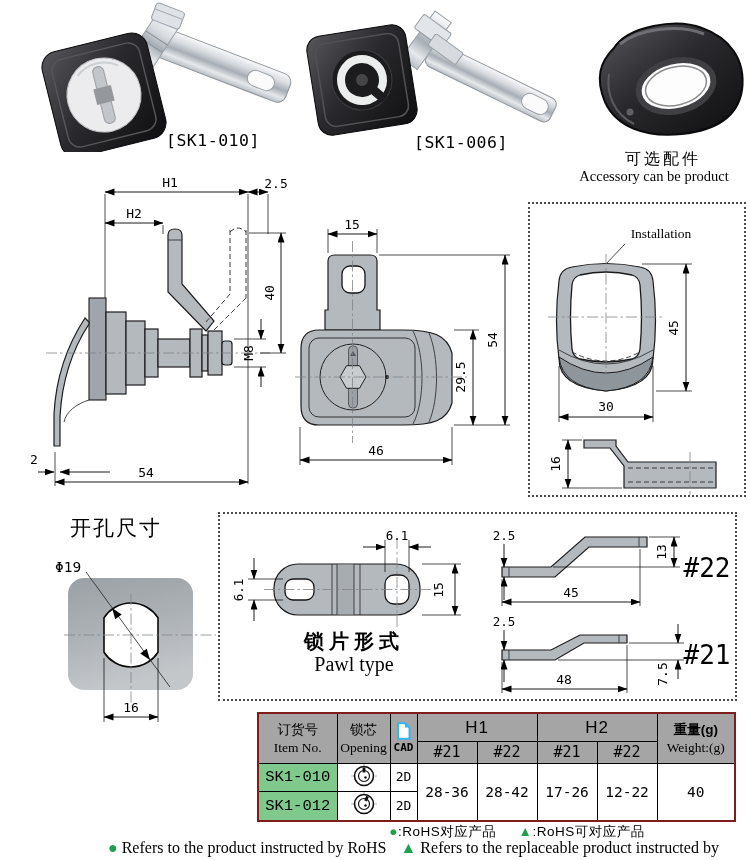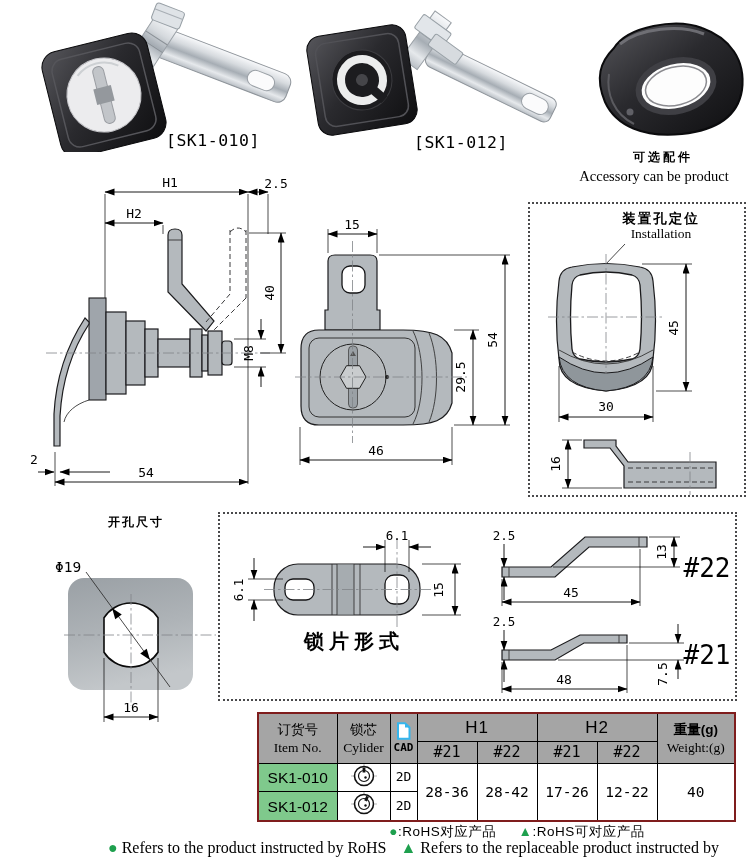--- a/index.html
+++ b/index.html
@@ -24,21 +24,21 @@
   
   table.spec{border-collapse:collapse;table-layout:fixed;width:477px;border:2px solid #7f1d1d;}
   table.spec td,table.spec th{border:1px solid #000;padding:0;text-align:center;
       vertical-align:middle;font-weight:normal;line-height:1.12;overflow:hidden;}
   .hdr{background:#a5a5a5;}
   .grn{background:#7fc98c;}
   .zh13{font-size:13.5px;}
   .ser13{font-family:"Liberation Serif",serif;font-size:13.5px;}
   .h1h2{font-size:17px;letter-spacing:1px;}
   .sub{font-family:"DejaVu Sans Mono",monospace;font-size:15px;}
-  .item{font-family:Liberation Sans, sans-serif;font-size:15.5px;}
+  .item{font-family:Liberation Mono, monospace;font-size:15.5px;}
   .cad2d{font-family:"DejaVu Sans Mono",monospace;font-size:13px;}
   .rng{font-family:"DejaVu Sans Mono",monospace;font-size:14.5px;}
   .cadlbl{font-family:"DejaVu Sans Mono",monospace;font-size:11px;font-weight:bold;display:block;margin-top:-2px;}
   .foot-sym{color:#1ea04e;}
 </style>
 </head>
 <body>
 
 <div class="page">
 
@@ -113,34 +113,34 @@
       <rect x="-50" y="-50" width="100" height="100" rx="14" fill="url(#darkHead)" stroke="#0a0a0c"></rect>
       <rect x="-42" y="-42" width="84" height="84" rx="11" fill="none" stroke="#515156" stroke-width="1.5"></rect>
       <circle cx="0" cy="0" r="30" fill="#1c1c1f" stroke="#3c3c40"></circle>
       <circle cx="0" cy="0" r="21" fill="none" stroke="#eceded" stroke-width="8"></circle>
       <g transform="rotate(140)">
           <rect x="-4.5" y="-30" width="9" height="14" fill="#1c1c1f"></rect>
         </g>
       <circle cx="0" cy="0" r="6" fill="#454549"></circle>
     </g>
   </svg>
-  <div class="abs mono" style="left:414px;top:133px;font-size:16.5px;letter-spacing:0.5px">[SK1-012]</div>
+  <div class="abs mono" style="left:414px;top:133px;font-size:16.5px;letter-spacing:0.5px">[SK1-006]</div>
 
   <svg class="abs" style="left:576px;top:16px" width="172" height="128" viewBox="0 0 172 128">
     <path d="M38,32 C52,10 100,2 126,12 C154,22 170,44 166,74 C162,100 142,114 106,118
              C68,122 40,110 29,86 C19,62 24,46 38,32 Z" fill="url(#darkHead)" stroke="#0b0b0d" stroke-width="2"></path>
     <path d="M44,28 C64,12 104,8 128,18" fill="none" stroke="#77777c" stroke-width="3" opacity="0.85"></path>
     <path d="M33,58 C30,78 38,98 58,108" fill="none" stroke="#5a5a5f" stroke-width="2"></path>
     <g transform="translate(100,70) rotate(-14)">
       <ellipse cx="0" cy="0" rx="38" ry="25" fill="#fdfdfd" stroke="#3f3f44" stroke-width="6"></ellipse>
       <ellipse cx="0" cy="0" rx="31" ry="19" fill="none" stroke="#8a8a8f" stroke-width="1.5"></ellipse>
     </g>
     <circle cx="54" cy="96" r="3.5" fill="#606066"></circle>
   </svg>
-  <div class="abs zh ctr" style="left:580px;top:149px;width:166px;font-size:12px;font-weight:bold;letter-spacing:3px">可选配件</div>
+  <div class="abs zh ctr" style="left:580px;top:149px;width:166px;font-size:16px;font-weight:normal;letter-spacing:3px">可选配件</div>
   <div class="abs serif ctr" style="left:558px;top:168px;width:192px;font-size:14.5px">Accessory can be product</div>
 
   <svg class="abs" style="left:20px;top:172px" width="272" height="322" viewBox="0 0 272 322">
 
     <line class="ext" x1="85" y1="22" x2="85" y2="126"></line>
     <line class="ext" x1="143" y1="53" x2="143" y2="62"></line>
     <line class="ext" x1="228" y1="22" x2="228" y2="312"></line>
     <line class="ext" x1="248" y1="22" x2="248" y2="62"></line>
     <line class="ext" x1="35" y1="280" x2="35" y2="314"></line>
 
@@ -226,21 +226,20 @@
     <line class="dl" x1="210" y1="40" x2="210" y2="210" marker-start="url(#aE)" marker-end="url(#aE)"></line>
     <text class="dt" x="202" y="125" text-anchor="middle" transform="rotate(-90 202 125)">54</text>
 
     <line class="ext" x1="5" y1="212" x2="5" y2="250"></line>
     <line class="ext" x1="157" y1="212" x2="157" y2="250"></line>
     <line class="dl" x1="5" y1="245" x2="157" y2="245" marker-start="url(#aE)" marker-end="url(#aE)"></line>
     <text class="dt" x="81" y="240" text-anchor="middle">46</text>
   </svg>
 
   <div class="abs dotted-panel" style="left:528px;top:202px;width:218px;height:295px">
-    <div class="abs zh ctr" style="left:55px;top:6px;width:152px;font-size:13.5px;font-weight:bold;letter-spacing:2px">装置孔定位</div>
     <div class="abs serif ctr" style="left:55px;top:22px;width:152px;font-size:13.5px">Installation</div>
     <svg class="abs" style="left:0;top:0" width="214" height="291" viewBox="0 0 214 291">
       <line class="thin" x1="95" y1="40" x2="74" y2="62"></line>
       <path class="part" d="M42,63 Q76,56 110,63 Q122,65 123,77 Q128,117 123,155 Q123,183 76,187
                             Q29,183 29,155 Q24,117 29,77 Q30,65 42,63 Z"></path>
       <path d="M29,153 Q76,185 123,153 Q120,183 76,187 Q32,183 29,153 Z" fill="#8f969b" stroke="#1a1a1c"></path>
       <path class="thin" d="M29,146 Q76,174 123,146"></path>
       <path d="M50,71 Q76,65 102,71 Q109,73 110,81 Q113,113 110,145 Q109,153 102,155
                Q76,161 50,155 Q43,153 42,145 Q39,113 42,81 Q43,73 50,71 Z" fill="#fff" stroke="#1a1a1c" stroke-width="1.3"></path>
       <path class="hid" d="M42,148 Q76,166 110,148"></path>
@@ -258,21 +257,21 @@
       <line class="hid" x1="98" y1="264" x2="186" y2="264"></line>
       <line class="hid" x1="98" y1="278" x2="186" y2="278"></line>
       <line class="cl" x1="160" y1="248" x2="160" y2="291"></line>
       <line class="ext" x1="52" y1="236" x2="32" y2="236"></line>
       <line class="ext" x1="92" y1="284" x2="32" y2="284"></line>
       <line class="dl" x1="38" y1="236" x2="38" y2="284" marker-start="url(#aE)" marker-end="url(#aE)"></line>
       <text class="dt" x="30" y="260" text-anchor="middle" transform="rotate(-90 30 260)">16</text>
     </svg>
   </div>
 
-  <div class="abs zh ctr" style="left:36px;top:514px;width:200px;font-size:12px;font-weight:bold;letter-spacing:2px">开孔尺寸</div>
+  <div class="abs zh ctr" style="left:16px;top:514px;width:200px;font-size:21px;font-weight:normal;letter-spacing:2px">开孔尺寸</div>
   <svg class="abs" style="left:20px;top:510px" width="215" height="218" viewBox="0 0 215 218">
     <rect x="48" y="68" width="125" height="112" rx="16" fill="url(#gsq)"></rect>
     <path d="M84,107.8 A32,32 0 0 1 138,107.8 L138,142.2 A32,32 0 0 1 84,142.2 Z" fill="#fff" stroke="#0a0a0a" stroke-width="1.6"></path>
     <line class="cl" x1="44" y1="125" x2="196" y2="125"></line>
     <line class="cl" x1="111" y1="84" x2="111" y2="196"></line>
     <line class="thin" x1="66" y1="62" x2="150" y2="177" stroke="#555"></line>
     <polygon points="0,0 -11,-4 -11,4" transform="translate(92,98) rotate(233.8)" fill="#000"></polygon>
     <polygon points="0,0 -11,-4 -11,4" transform="translate(130,150) rotate(53.8)" fill="#000"></polygon>
     <text class="dt" x="35" y="62" style="font-size:14.5px">Φ19</text>
     <line class="ext" x1="84" y1="148" x2="84" y2="212"></line>
@@ -303,20 +302,21 @@
       <line class="ext" x1="179" y1="50" x2="179" y2="18"></line>
       <line class="dl" x1="133" y1="25" x2="155" y2="25" marker-end="url(#aE)"></line>
       <line class="dl" x1="201" y1="25" x2="179" y2="25" marker-end="url(#aE)"></line>
       <text class="dt" style="font-size:12.5px" x="167" y="18" text-anchor="middle">6.1</text>
       <line class="ext" x1="192" y1="42" x2="231" y2="42"></line>
       <line class="ext" x1="192" y1="93" x2="231" y2="93"></line>
       <line class="dl" x1="225" y1="42" x2="225" y2="93" marker-start="url(#aE)" marker-end="url(#aE)"></line>
       <text class="dt" x="213" y="68" text-anchor="middle" transform="rotate(-90 213 68)">15</text>
     </svg>
     <div class="abs zh ctr" style="left:54px;top:114px;width:160px;font-size:20px;font-weight:bold;letter-spacing:5px">锁片形式</div>
+    <div class="abs serif ctr" style="left:54px;top:139px;width:160px;font-size:20px">Pawl type</div>
 
     <svg class="abs" style="left:252px;top:8px" width="258" height="92" viewBox="0 0 258 92">
       <path class="part" d="M30,45 L79,45 L113,15 L175,15 L175,25 L117,25 L83,55 L30,55 Z"></path>
       <line class="thin" x1="37" y1="45" x2="37" y2="55"></line>
       <line class="thin" x1="167" y1="15" x2="167" y2="25"></line>
       <text class="dt" style="font-size:12.5px" x="32" y="18" text-anchor="middle">2.5</text>
       <line class="dl" x1="32" y1="22" x2="32" y2="45" marker-end="url(#aE)"></line>
       <line class="dl" x1="32" y1="78" x2="32" y2="55" marker-end="url(#aE)"></line>
       <line class="ext" x1="81" y1="45" x2="208" y2="45"></line>
       <line class="ext" x1="177" y1="15" x2="208" y2="15"></line>
@@ -362,21 +362,21 @@
           <col style="width:78px">
       </colgroup>
       <tbody>
           <tr style="height:28px">
         <th class="hdr" rowspan="2">
           <span class="zh13">订货号</span><br>
           <span class="ser13">Item No.</span>
         </th>
         <th class="hdr" rowspan="2">
           <span class="zh13">锁芯</span><br>
-          <span class="ser13">Cylider</span>
+          <span class="ser13">Opening</span>
         </th>
         <th class="hdr" rowspan="2">
           <svg width="15" height="18" viewBox="0 0 15 18">
             <path d="M2,1.2 L9,1.2 L13.5,5.5 L13.5,16.8 L2,16.8 Z" fill="#fff" stroke="#35b6ee" stroke-width="2"></path>
             <path d="M9,1.2 L9,5.5 L13.5,5.5 Z" fill="#35b6ee"></path>
           </svg>
           <span class="cadlbl">CAD</span>
         </th>
         <th class="hdr h1h2" colspan="2">H1</th>
         <th class="hdr h1h2" colspan="2">H2</th>

